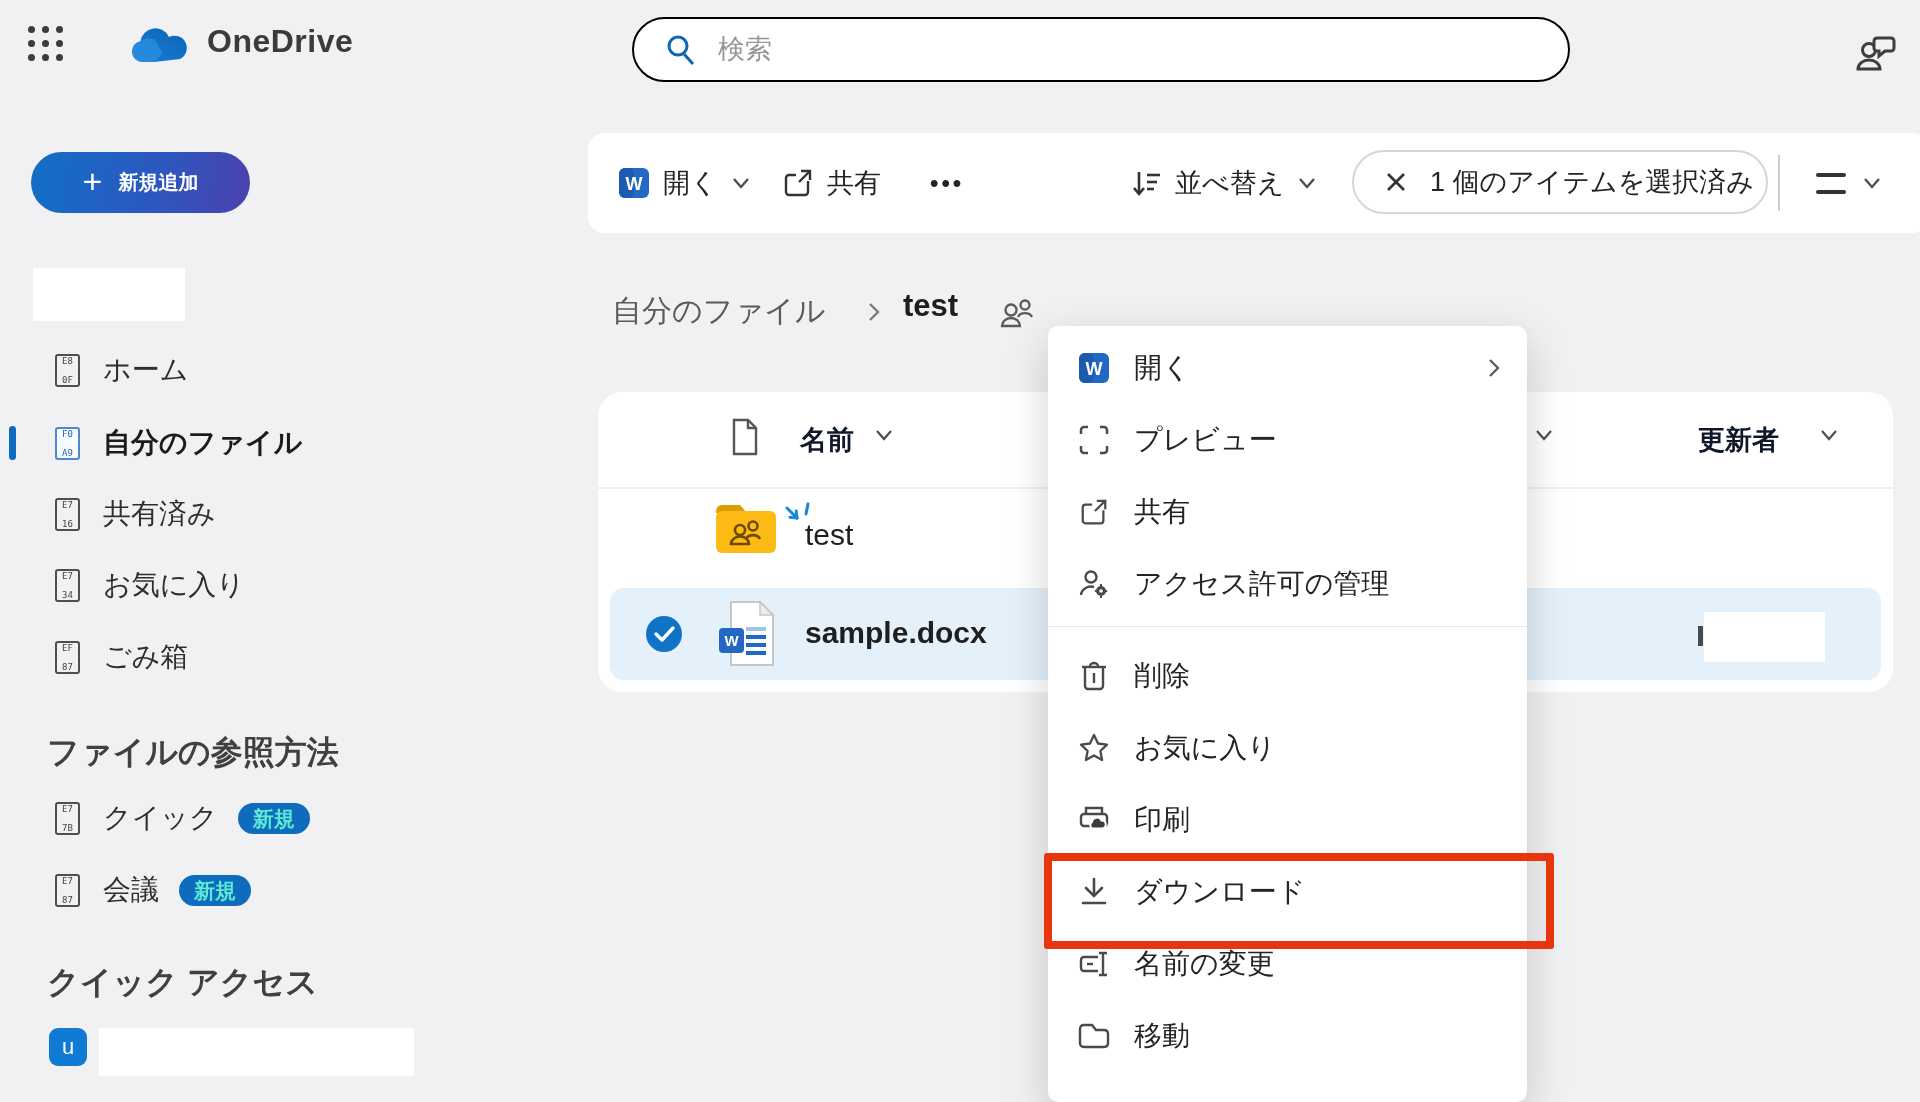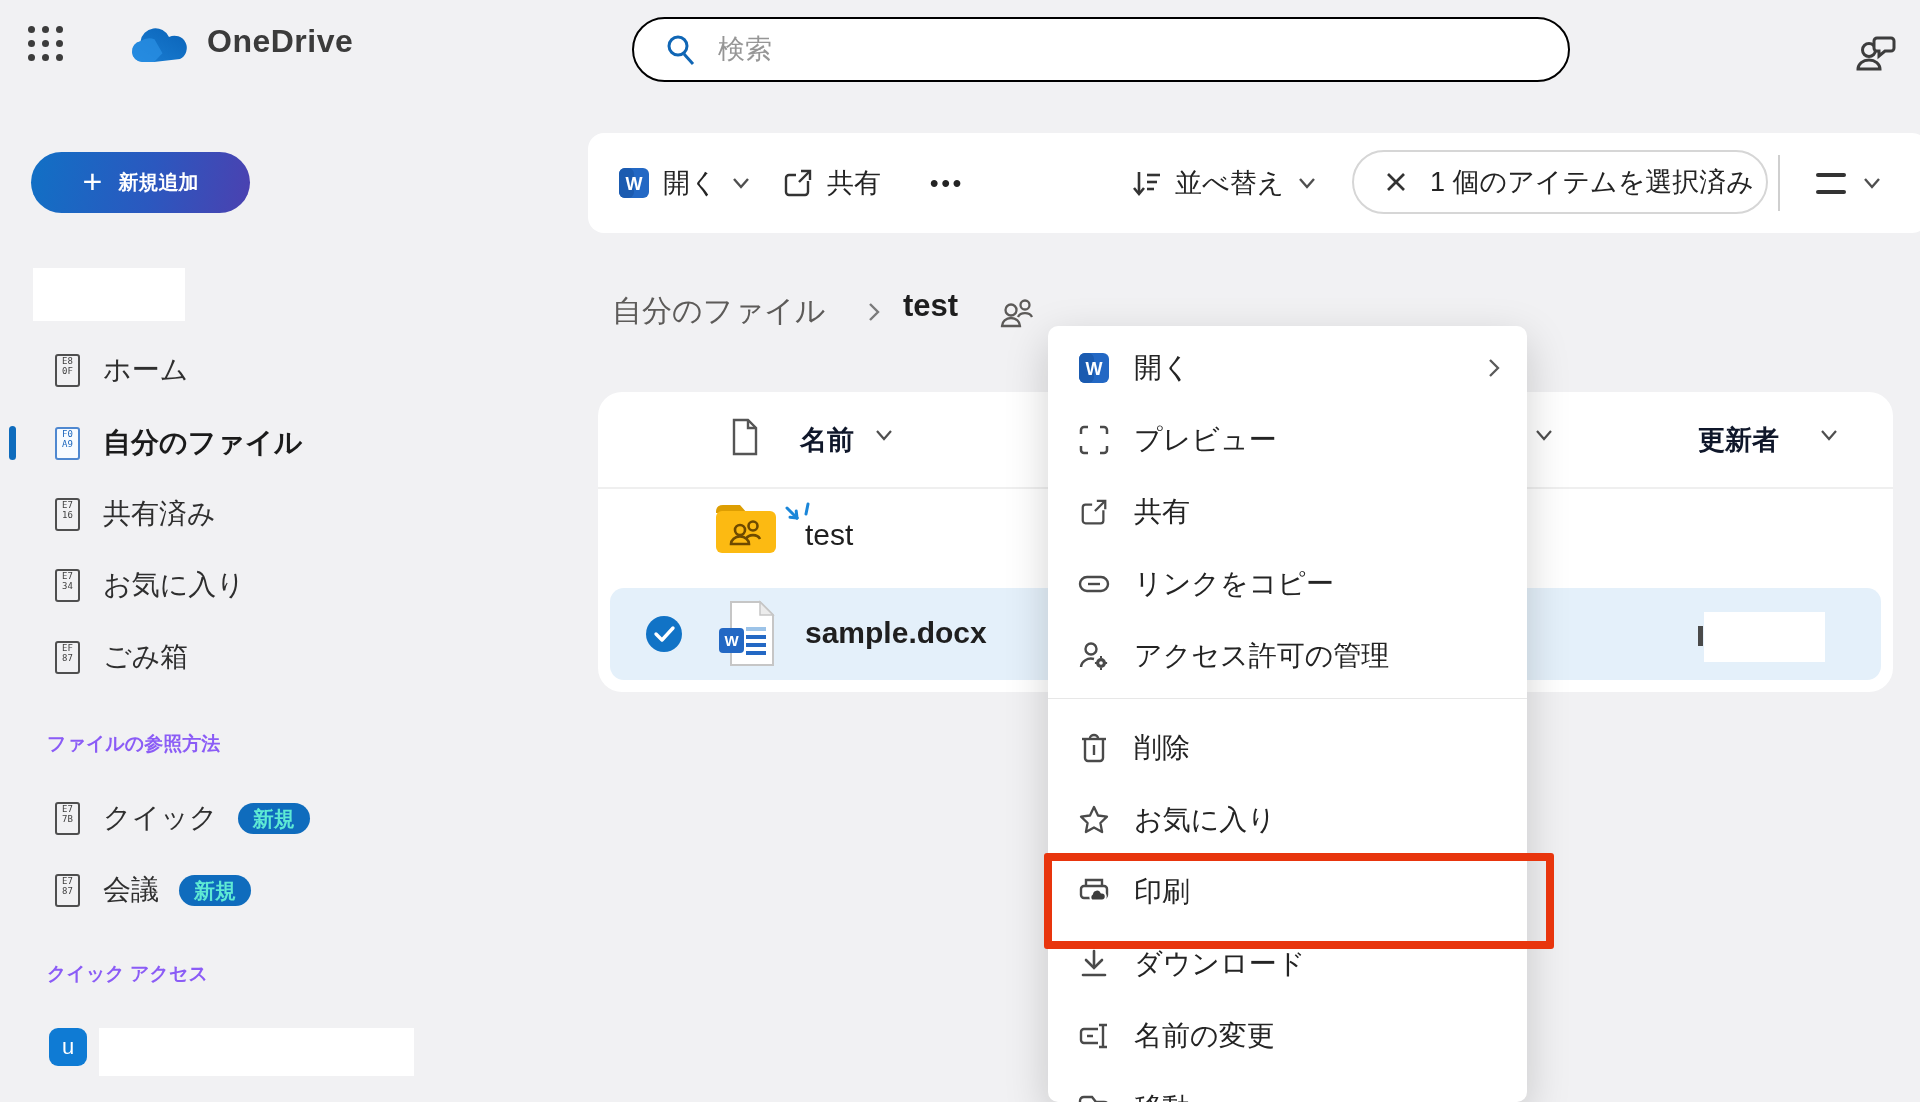--- a/index.html
+++ b/index.html
@@ -24,28 +24,28 @@
   .search input::placeholder{color:#969696;}
 
   
   .new-btn{left:31px;top:152px;width:219px;height:61px;border-radius:31px;border:none;cursor:pointer;
     background:linear-gradient(100deg,#1170c5 0%,#2b58bf 55%,#4b41b0 100%);
     color:#fff;display:flex;align-items:center;justify-content:center;gap:16px;}
   .new-btn .plus{font-size:34px;font-weight:400;line-height:1;margin-top:-3px;}
   .new-btn .lbl{font-size:20px;font-weight:700;}
   .redact{background:#fff;}
   .tofu{width:25px;height:33px;border:2px solid #4f4f4f;border-radius:3px;box-sizing:border-box;
-    display:flex;flex-direction:column;align-items:center;justify-content:flex-start;
+    display:flex;flex-direction:column;align-items:center;justify-content:space-between;
     font-family:"DejaVu Sans Mono",monospace;font-size:9px;line-height:10px;color:#3f3f3f;background:transparent;}
   .tofu.blue{border-color:#4f88d0;color:#1b66bd;background:#f7fbff;}
   .nav-row{left:55px;height:44px;display:flex;align-items:center;cursor:pointer;}
   .nav-row .label{margin-left:23px;font-size:28px;color:#2f2f2f;}
   .nav-row .label.sel{font-weight:700;color:#1b1b1b;}
   .sel-bar{left:9px;width:7px;height:34px;border-radius:4px;background:#0f6cbd;}
-  .side-head{left:47px;font-size:19px;font-weight:700;color:#8b5cf6;}
+  .side-head{left:47px;font-size:32px;font-weight:700;color:#404040;}
   .badge{margin-left:20px;background:#0f6cbd;color:#5eead4;font-size:21px;font-weight:700;
     padding:5px 15px;border-radius:18px;line-height:1;}
   .avatar-u{left:49px;top:1028px;width:38px;height:38px;border-radius:9px;background:#0f7bd4;
     color:#fff;display:flex;align-items:center;justify-content:center;font-size:22px;cursor:pointer;}
 
   
   .toolbar{left:588px;top:133px;width:1340px;height:100px;background:#fff;border-radius:16px;}
   .tb-group{position:absolute;top:0;height:100px;display:flex;align-items:center;gap:13px;cursor:pointer;}
   .tb-label{font-size:27px;color:#242424;}
   .pill{position:absolute;left:764px;top:17px;width:416px;height:64px;border:2px solid #d6d6d6;
@@ -396,29 +396,20 @@
       <svg width="30" height="30" viewBox="0 0 32 32" fill="none" stroke="#4a4a4a" stroke-width="2.4">
         <path d="M26 14 v11 a3 3 0 0 1-3 3 H7 a3 3 0 0 1-3-3 V11 a3 3 0 0 1 3-3 h7"></path>
         <path d="M19 4 h9 v9"></path>
           <path d="M28 4 L17 15"></path>
       </svg>
       </span>
     <span class="mi-label">共有</span>
   </div>
   <div class="mi">
     <span class="mi-ic">
-      <svg width="32" height="22" viewBox="0 0 32 22" fill="none" stroke="#4a4a4a" stroke-width="2.4">
-        <rect x="2" y="4" width="28" height="14" rx="7"></rect>
-          <line x1="10" y1="11" x2="22" y2="11"></line>
-      </svg>
-      </span>
-    <span class="mi-label">リンクをコピー</span>
-  </div>
-  <div class="mi">
-    <span class="mi-ic">
       <svg width="30" height="30" viewBox="0 0 30 30" fill="none" stroke="#4a4a4a" stroke-width="2.4">
         <circle cx="12" cy="8" r="5.5"></circle>
           <path d="M2 26 a10 9 0 0 1 13-8"></path>
         <circle cx="22" cy="22" r="5" fill="#4a4a4a" stroke="none"></circle>
           <circle cx="22" cy="22" r="1.8" fill="#fff" stroke="none"></circle>
         <g stroke-width="2">
             <line x1="22" y1="15" x2="22" y2="17"></line>
             <line x1="22" y1="27" x2="22" y2="29"></line>
         <line x1="15.9" y1="22" x2="17.9" y2="22"></line>
             <line x1="26.1" y1="22" x2="28.1" y2="22"></line>

